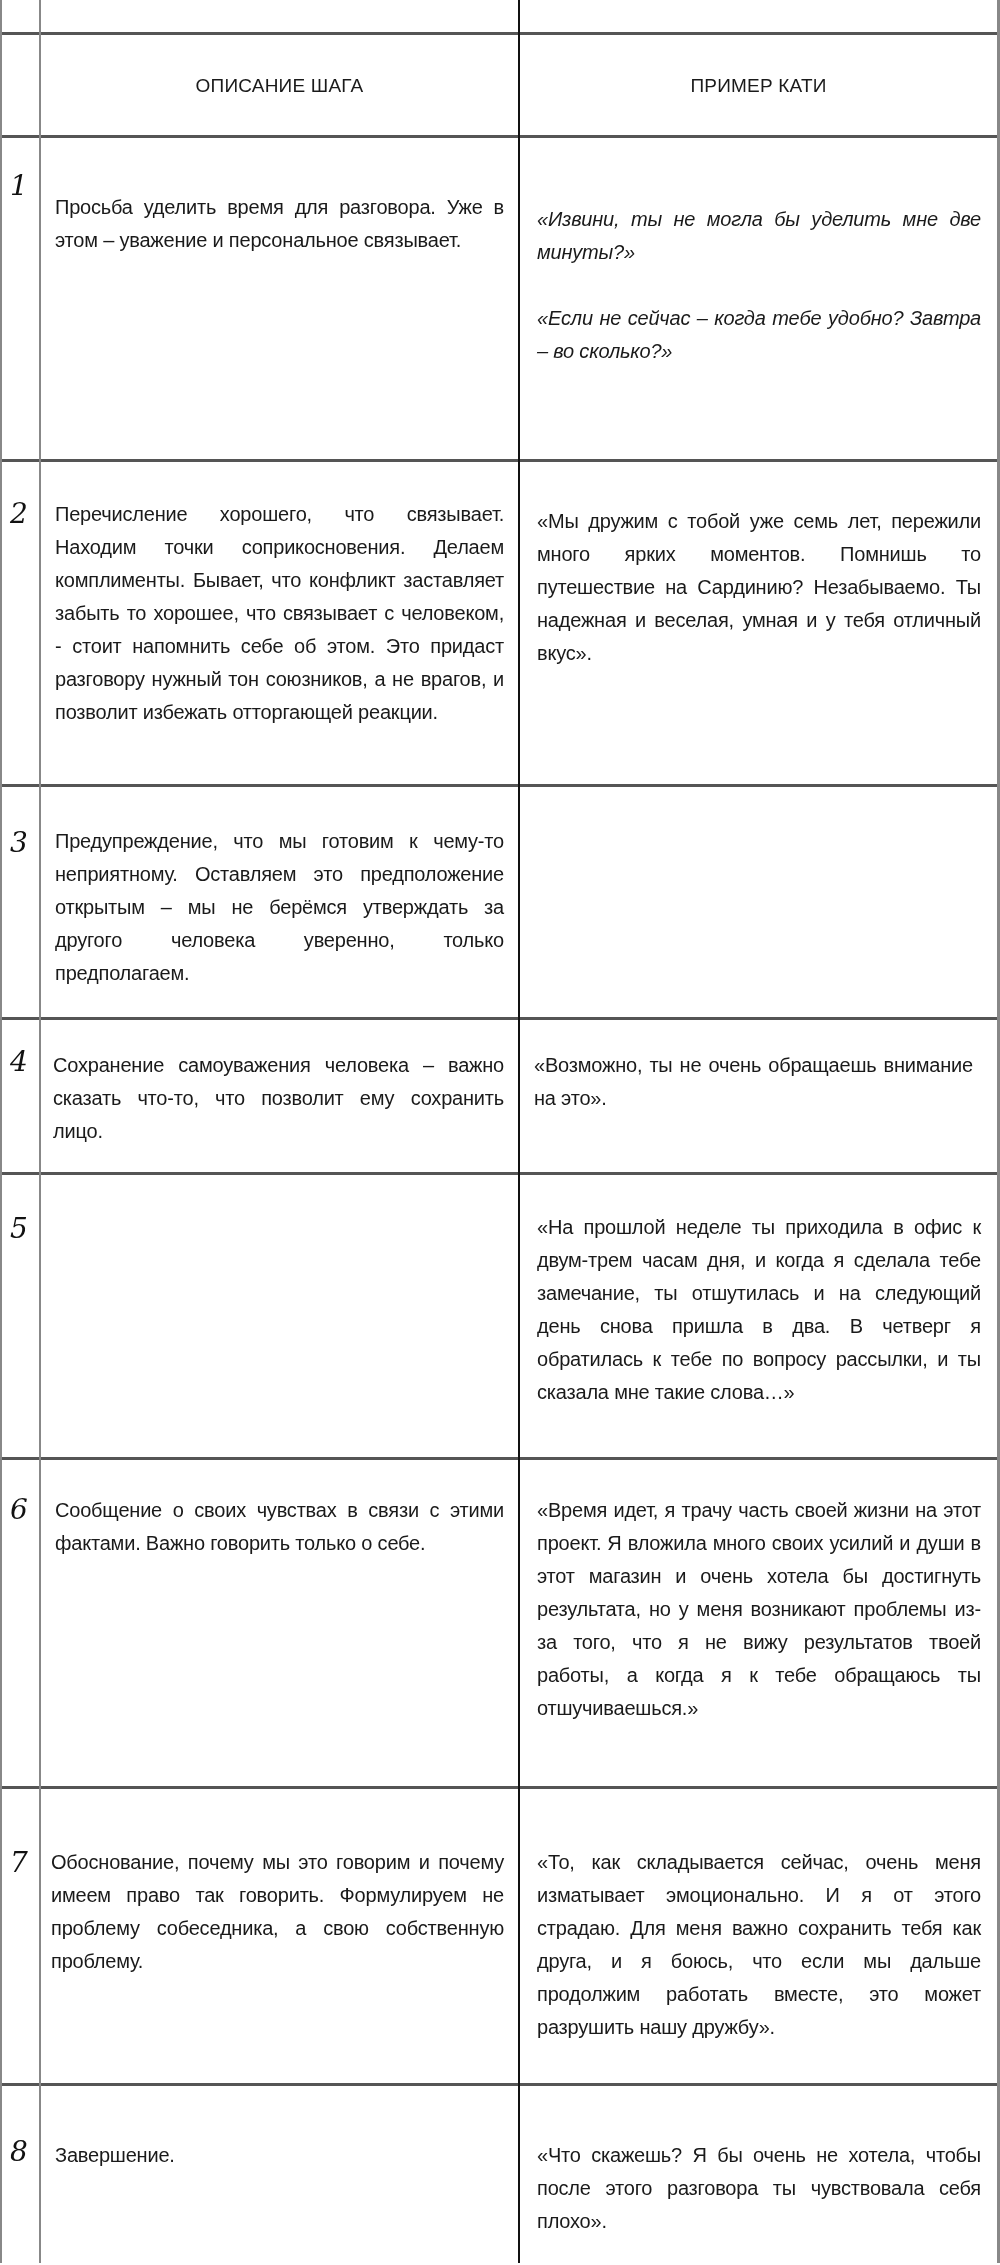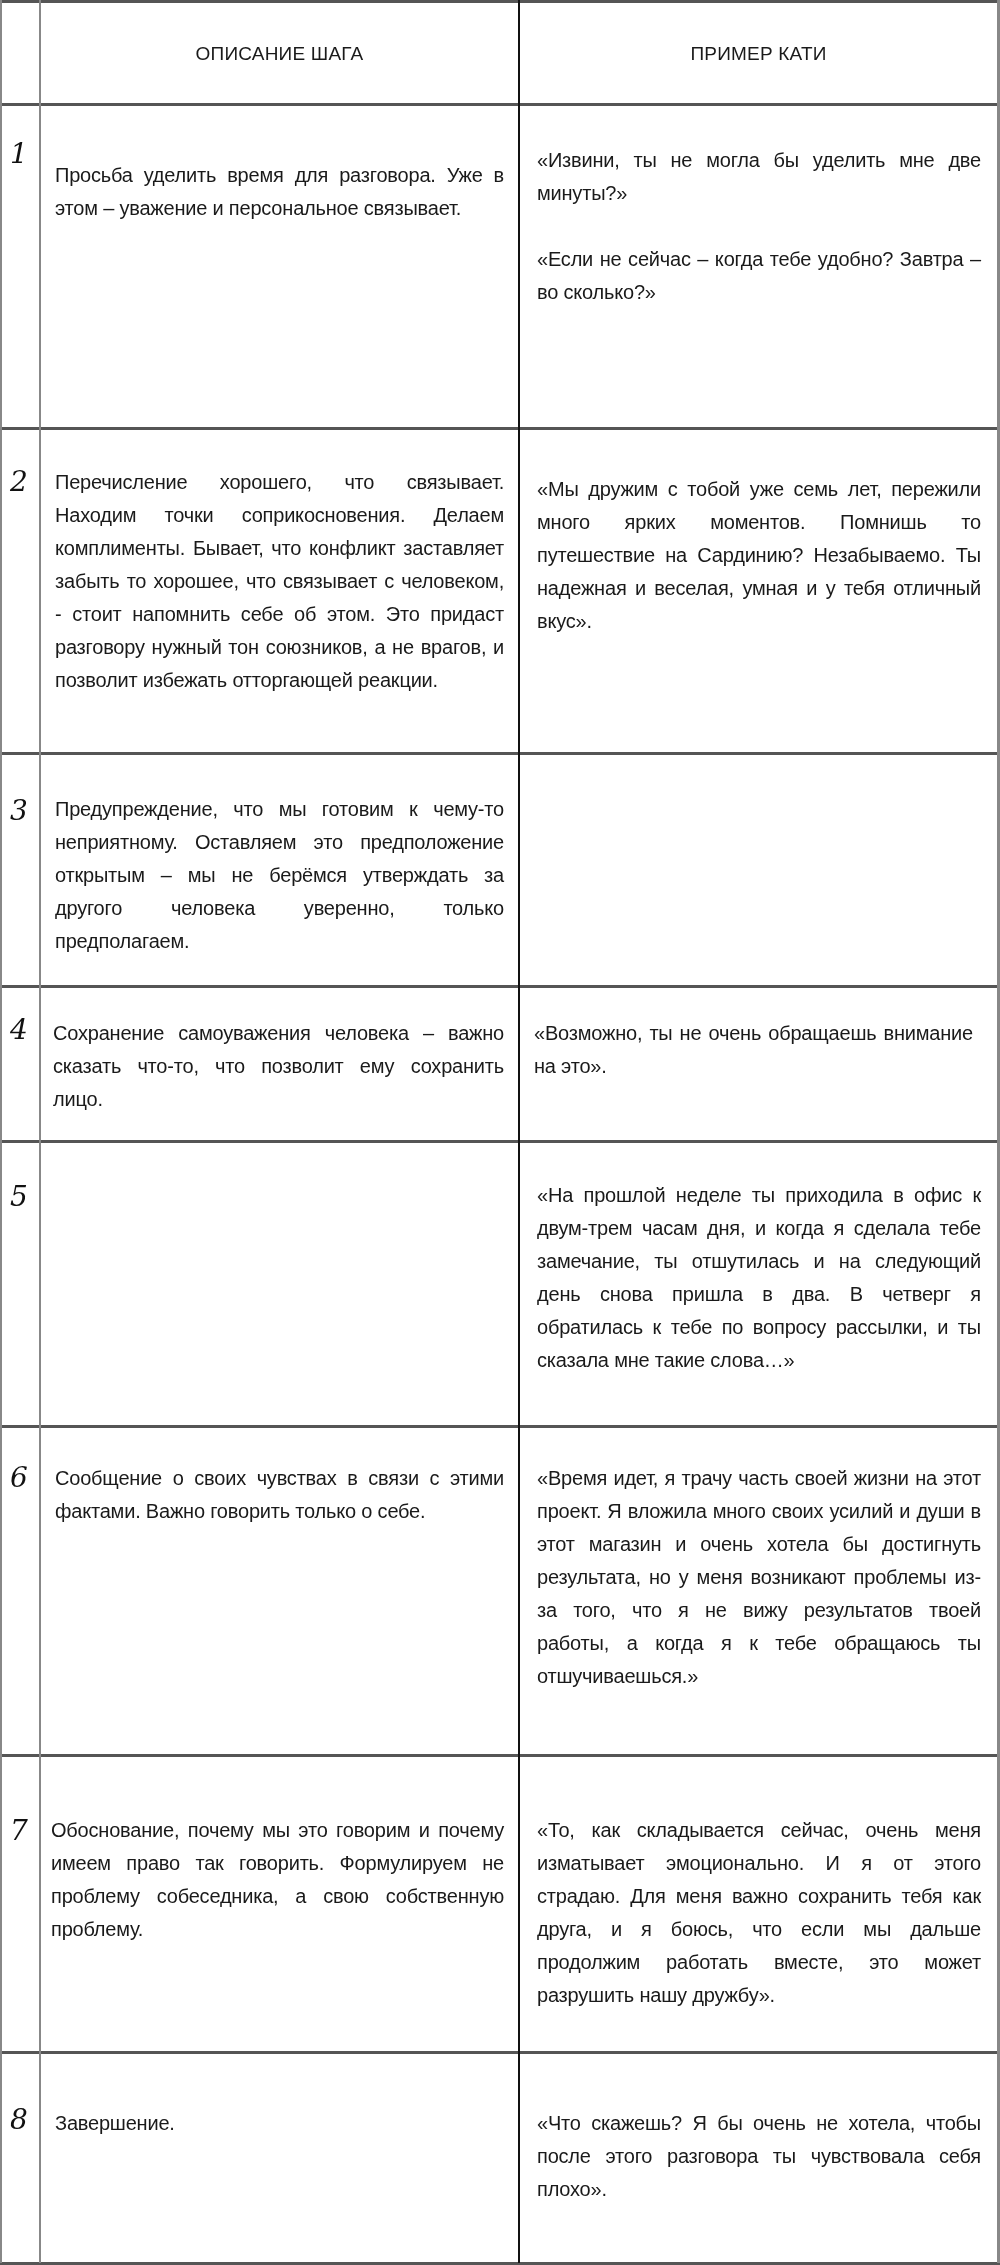--- a/index.html
+++ b/index.html
@@ -3,21 +3,21 @@
 <meta charset="utf-8">
 <style>
   html, body { margin: 0; padding: 0; background: #ffffff; }
   body { width: 1000px; height: 2265px; overflow: hidden; position: relative; }
   .table {
     position: absolute; left: 0; top: 0; width: 1000px; height: 2265px;
     font-family: "Liberation Sans", sans-serif; color: #1a1a1a;
   }
   .row {
     position: absolute; left: 0; width: 1000px;
-    border-top: 3px solid #555555; box-sizing: border-box;
+    border-top: 3px solid #555555; box-sizing: border-box; margin-top: 32px;
   }
   .row.last { border-bottom: 3px solid #555555; }
   .vline { position: absolute; top: 0; width: 2px; height: 2263px; }
   .vl-left { left: 0; background: #888888; }
   .vl-num { left: 39px; background: #888888; }
   .vl-mid { left: 518px; background: #111111; width: 2px; }
   .vl-right { left: 997px; background: #888888; width: 3px; }
   .cell { position: absolute; top: 0; bottom: 0; box-sizing: border-box; }
   .num-cell { left: 2px; width: 37px; }
   .desc-cell { left: 41px; width: 477px; }
@@ -55,21 +55,21 @@
   </div>
 
   <div class="row" style="top:103px; height:325px;">
     <div class="cell num-cell">
       <span class="step-num" style="top:34px;">1</span>
     </div>
     <div class="cell desc-cell">
       <div class="txt" style="top:53px;">Просьба уделить время для разговора. Уже в этом – уважение и персональное связывает.</div>
     </div>
     <div class="cell ex-cell">
-      <div class="txt" style="top:38px;">
+      <div class="txt" style="top:65px;font-style:italic;">
         <p class="ex-para">«Извини, ты не могла бы уделить мне две минуты?»</p>
         <p class="ex-para">«Если не сейчас – когда тебе удобно? Завтра – во сколько?»</p>
       </div>
     </div>
   </div>
 
   <div class="row" style="top:427px; height:326px;">
     <div class="cell num-cell">
       <span class="step-num" style="top:38px;">2</span>
     </div>

